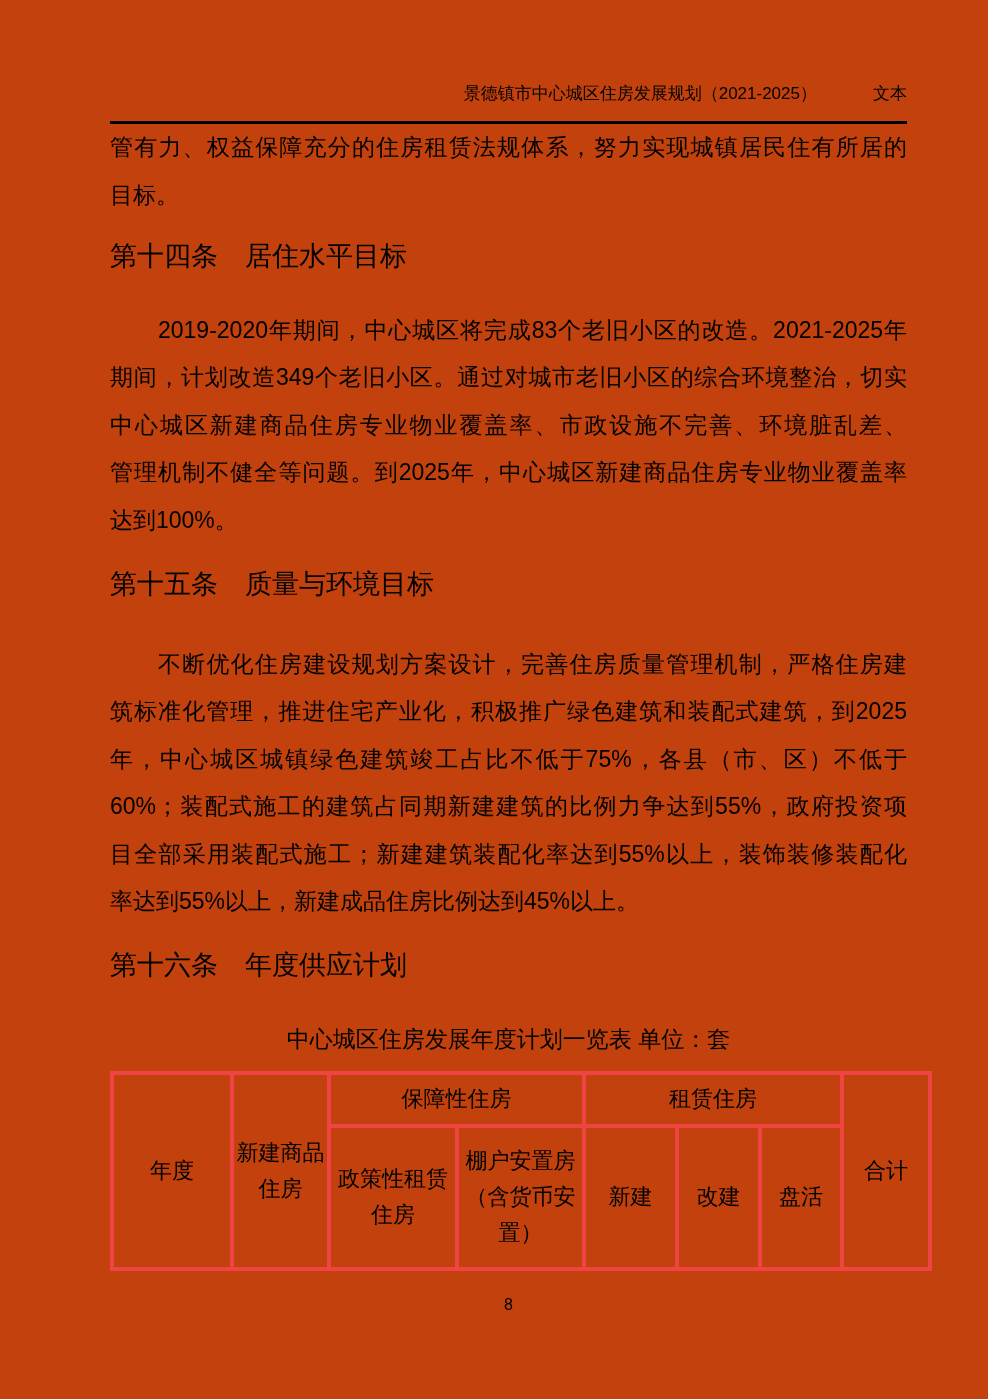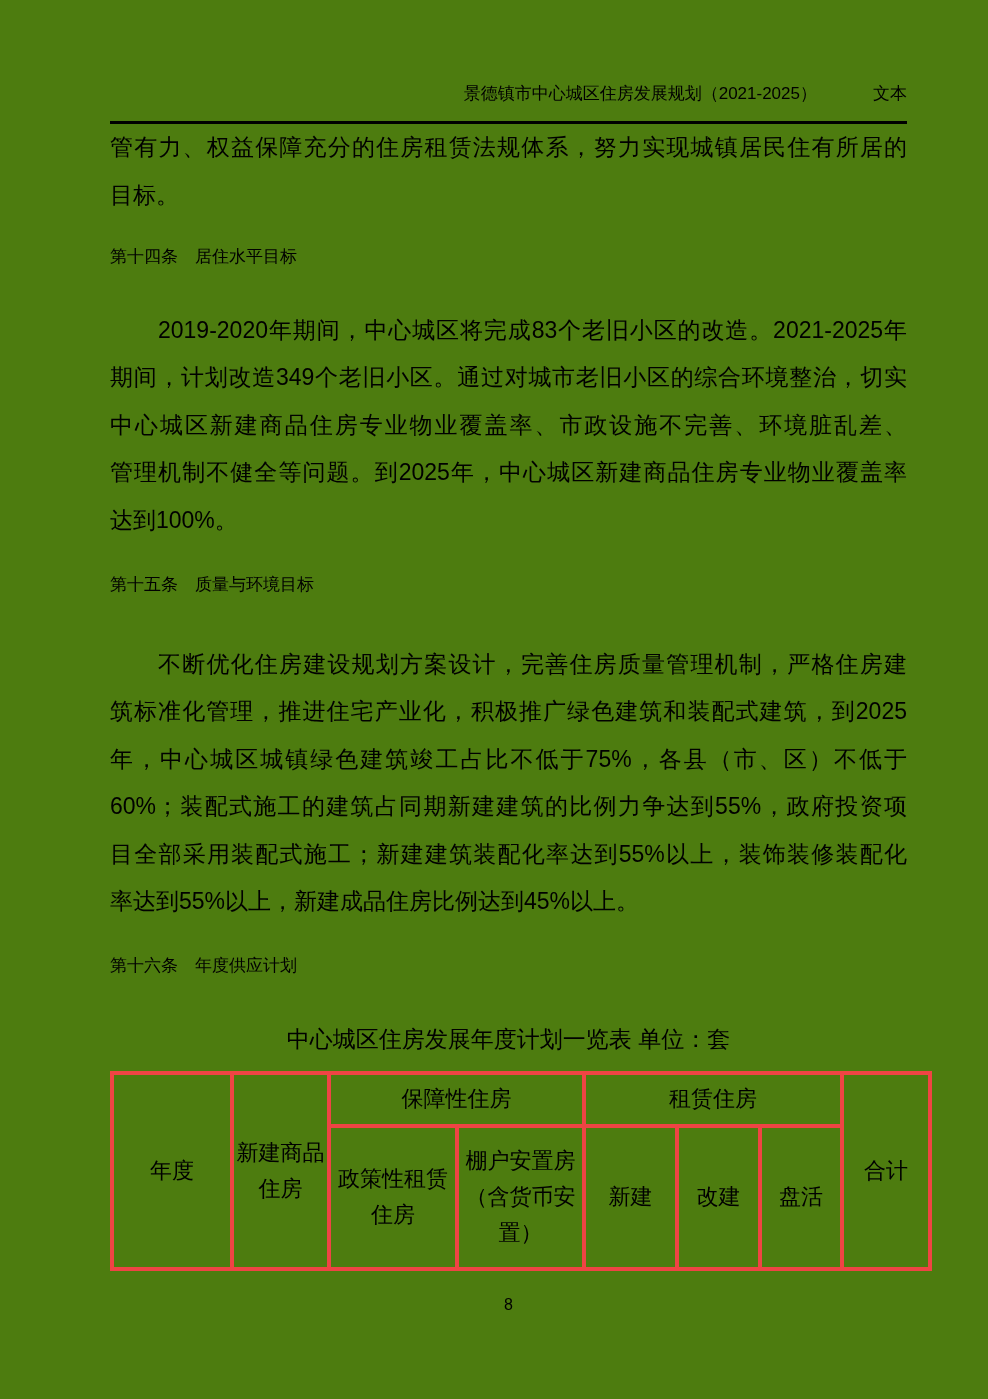--- a/index.html
+++ b/index.html
@@ -1,32 +1,32 @@
 <!DOCTYPE html>
 <html><head>
 <meta charset="utf-8">
 <style>
   html, body { margin: 0; padding: 0; background: #ffffff; }
   .page {
     width: 988px; height: 1399px; box-sizing: border-box;
     padding: 84px 81px 0 110px;
-    background: #4d7c0f; color: #000000;
+    background: #c2410c; color: #000000;
     font-family: "Liberation Sans", sans-serif;
     overflow: hidden; position: relative;
   }
   .doc-header {
     display: flex; justify-content: flex-end; align-items: baseline;
     gap: 56px; font-size: 17px; line-height: 20px;
   }
   .rule { margin-top: 17px; border-top: 3px solid #000; height: 0; }
   .para { font-size: 23px; line-height: 47.5px; }
   .line { text-align: justify; text-align-last: justify; }
   .line.natural { text-align-last: left; }
   .line.indent { padding-left: 48px; }
-  .heading { font-size: 17px; line-height: 47.5px; white-space: nowrap; }
+  .heading { font-size: 27px; line-height: 47.5px; white-space: nowrap; }
   .h14 { margin-top: 14px; }
   .p14 { margin-top: 26px; }
   .h15 { margin-top: 17px; }
   .p15 { margin-top: 32px; }
   .h16 { margin-top: 16px; }
   .caption { margin-top: 27px; font-size: 23px; line-height: 47.5px; text-align: center; }
   .caption .unit { margin-left: 0; }
   table.supply {
     margin-top: 7px;
     border-collapse: collapse; table-layout: fixed;

